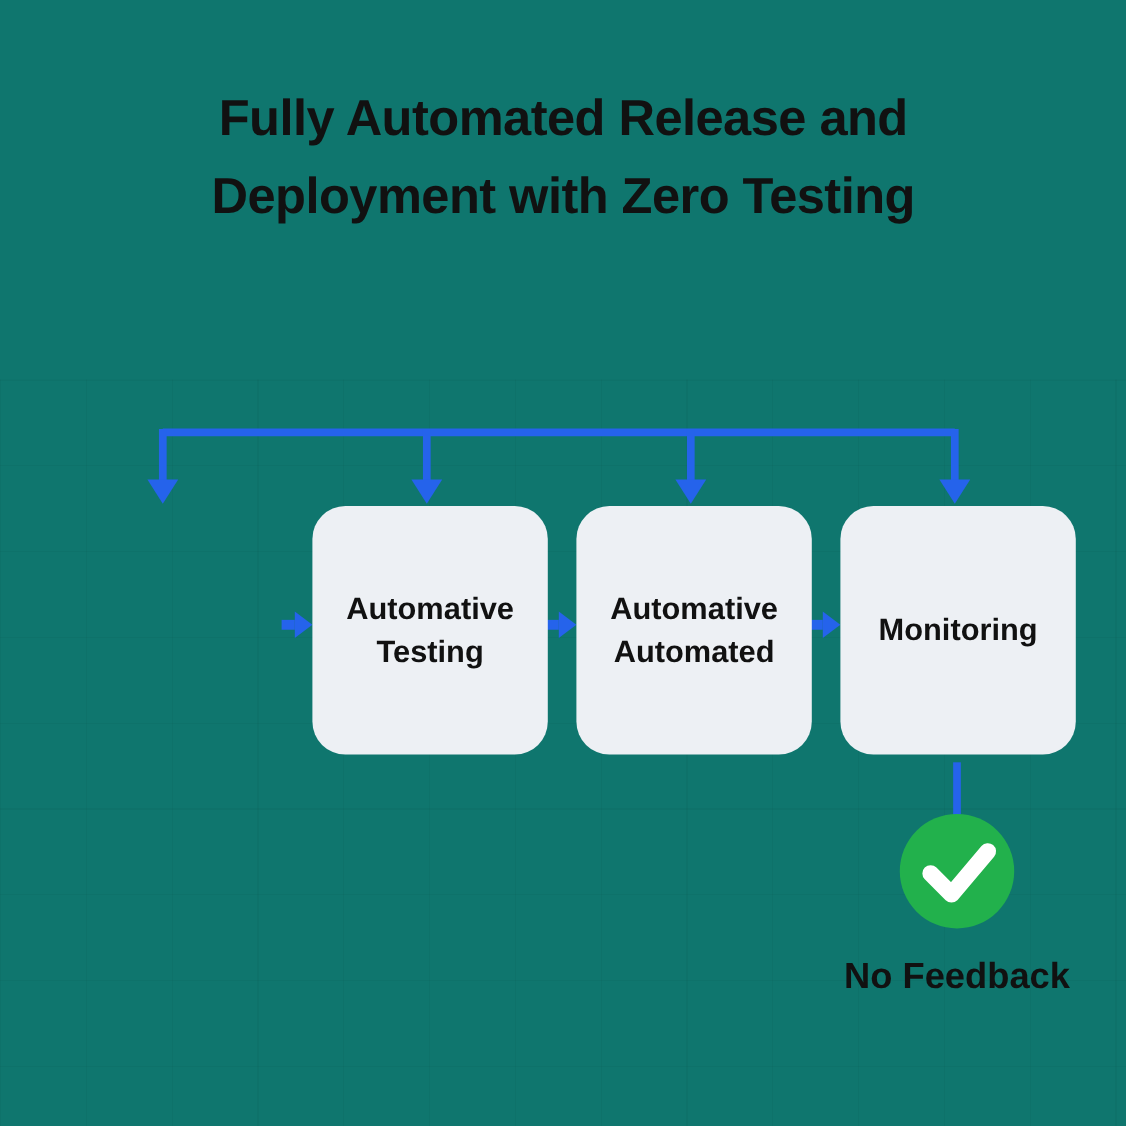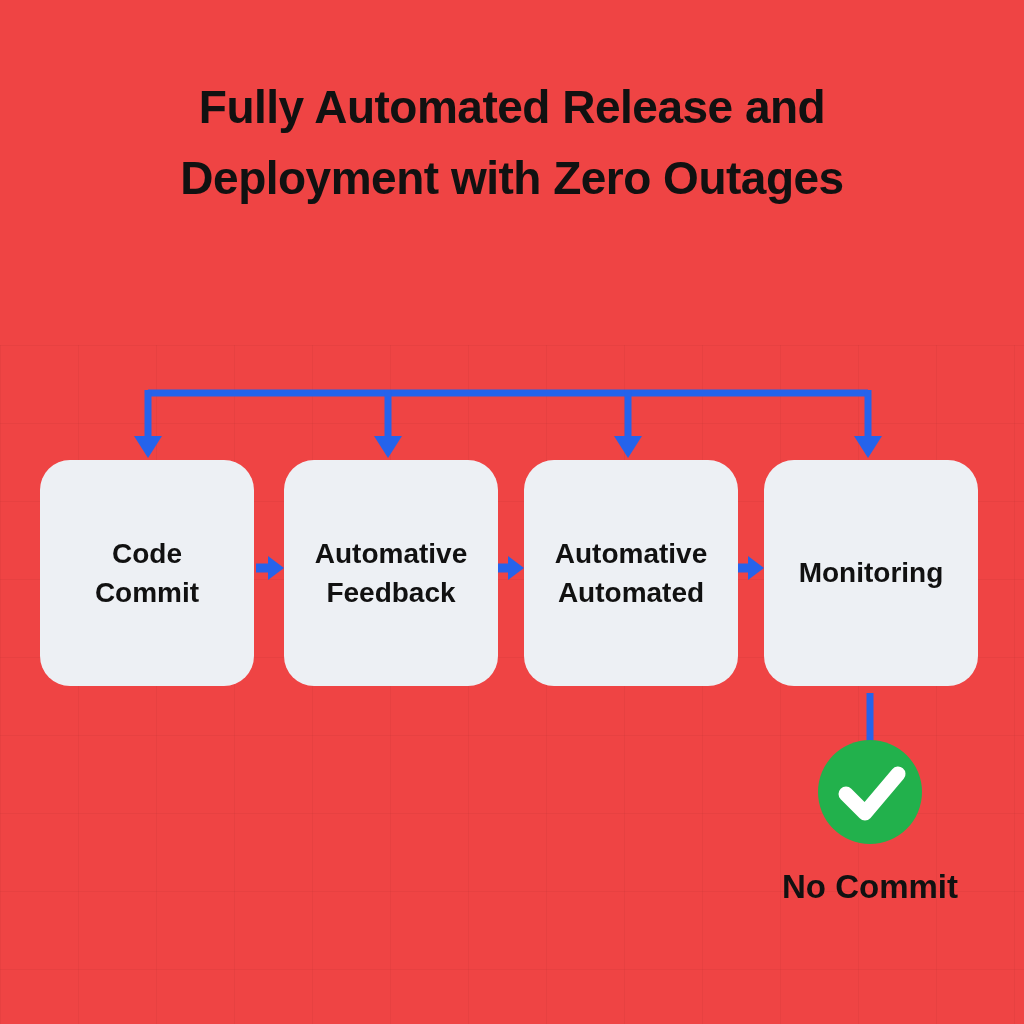--- a/index.html
+++ b/index.html
@@ -11,21 +11,21 @@
   * { box-sizing: border-box; }
   html, body { margin: 0; padding: 0; }
   body {
     font-family: "Liberation Sans", sans-serif;
     background: #ffffff;
   }
   .canvas {
     position: relative;
     width: 1024px;
     height: 1024px;
-    background: #ef4444;
+    background: #0f766e;
     overflow: hidden;
   }
   .grid-overlay {
     position: absolute;
     left: 0; right: 0;
     top: 345px; bottom: 0;
     background-image:
       repeating-linear-gradient(to right, rgba(0,0,0,0.045) 0 1px, transparent 1px 78px),
       repeating-linear-gradient(to bottom, rgba(0,0,0,0.045) 0 1px, transparent 1px 78px);
     opacity: 0.8;
@@ -101,21 +101,21 @@
 </style>
 </head>
 <body>
 
 <div class="canvas">
 
   <div class="grid-overlay"></div>
 
   <h1 class="title">
     <span>Fully Automated Release and</span><br>
-    <span>Deployment with Zero Outages</span>
+    <span>Deployment with Zero Testing</span>
   </h1>
 
   <svg class="connectors" viewBox="0 0 1024 1024" xmlns="http://www.w3.org/2000/svg">
 
     <path class="stroke-accent" d="M148 393 H868" stroke-width="7"></path>
 
     <path class="stroke-accent" d="M148 390 V438" stroke-width="7"></path>
     <path class="stroke-accent" d="M388 390 V438" stroke-width="7"></path>
     <path class="stroke-accent" d="M628 390 V438" stroke-width="7"></path>
     <path class="stroke-accent" d="M868 390 V438" stroke-width="7"></path>
@@ -128,31 +128,25 @@
     <path class="stroke-accent" d="M256 568 H268" stroke-width="9"></path>
     <polygon class="fill-accent" points="268,556 268,580 284,568"></polygon>
     <path class="stroke-accent" d="M496 568 H508" stroke-width="9"></path>
     <polygon class="fill-accent" points="508,556 508,580 524,568"></polygon>
     <path class="stroke-accent" d="M736 568 H748" stroke-width="9"></path>
     <polygon class="fill-accent" points="748,556 748,580 764,568"></polygon>
 
     <path class="stroke-accent" d="M870 693 V742" stroke-width="7"></path>
   </svg>
 
-  <div class="step-box" id="step-1">
-    <div class="step-label">
-      <span>Code</span><br>
-      <span>Commit</span>
-    </div>
-  </div>
 
   <div class="step-box" id="step-2">
     <div class="step-label">
       <span>Automative</span><br>
-      <span>Feedback</span>
+      <span>Testing</span>
     </div>
   </div>
 
   <div class="step-box" id="step-3">
     <div class="step-label">
       <span>Automative</span><br>
       <span>Automated</span>
     </div>
   </div>
 
@@ -161,15 +155,15 @@
       <span>Monitoring</span><br>
     </div>
   </div>
 
   <div class="check-circle">
     <svg width="104" height="104" viewBox="0 0 104 104" xmlns="http://www.w3.org/2000/svg">
       <path d="M28 54 L47 73 L80 34" stroke="#ffffff" stroke-width="15" fill="none" stroke-linecap="round" stroke-linejoin="round"></path>
     </svg>
   </div>
 
-  <div class="result-label">No Commit</div>
+  <div class="result-label">No Feedback</div>
 
 </div>
 
 </body></html>

